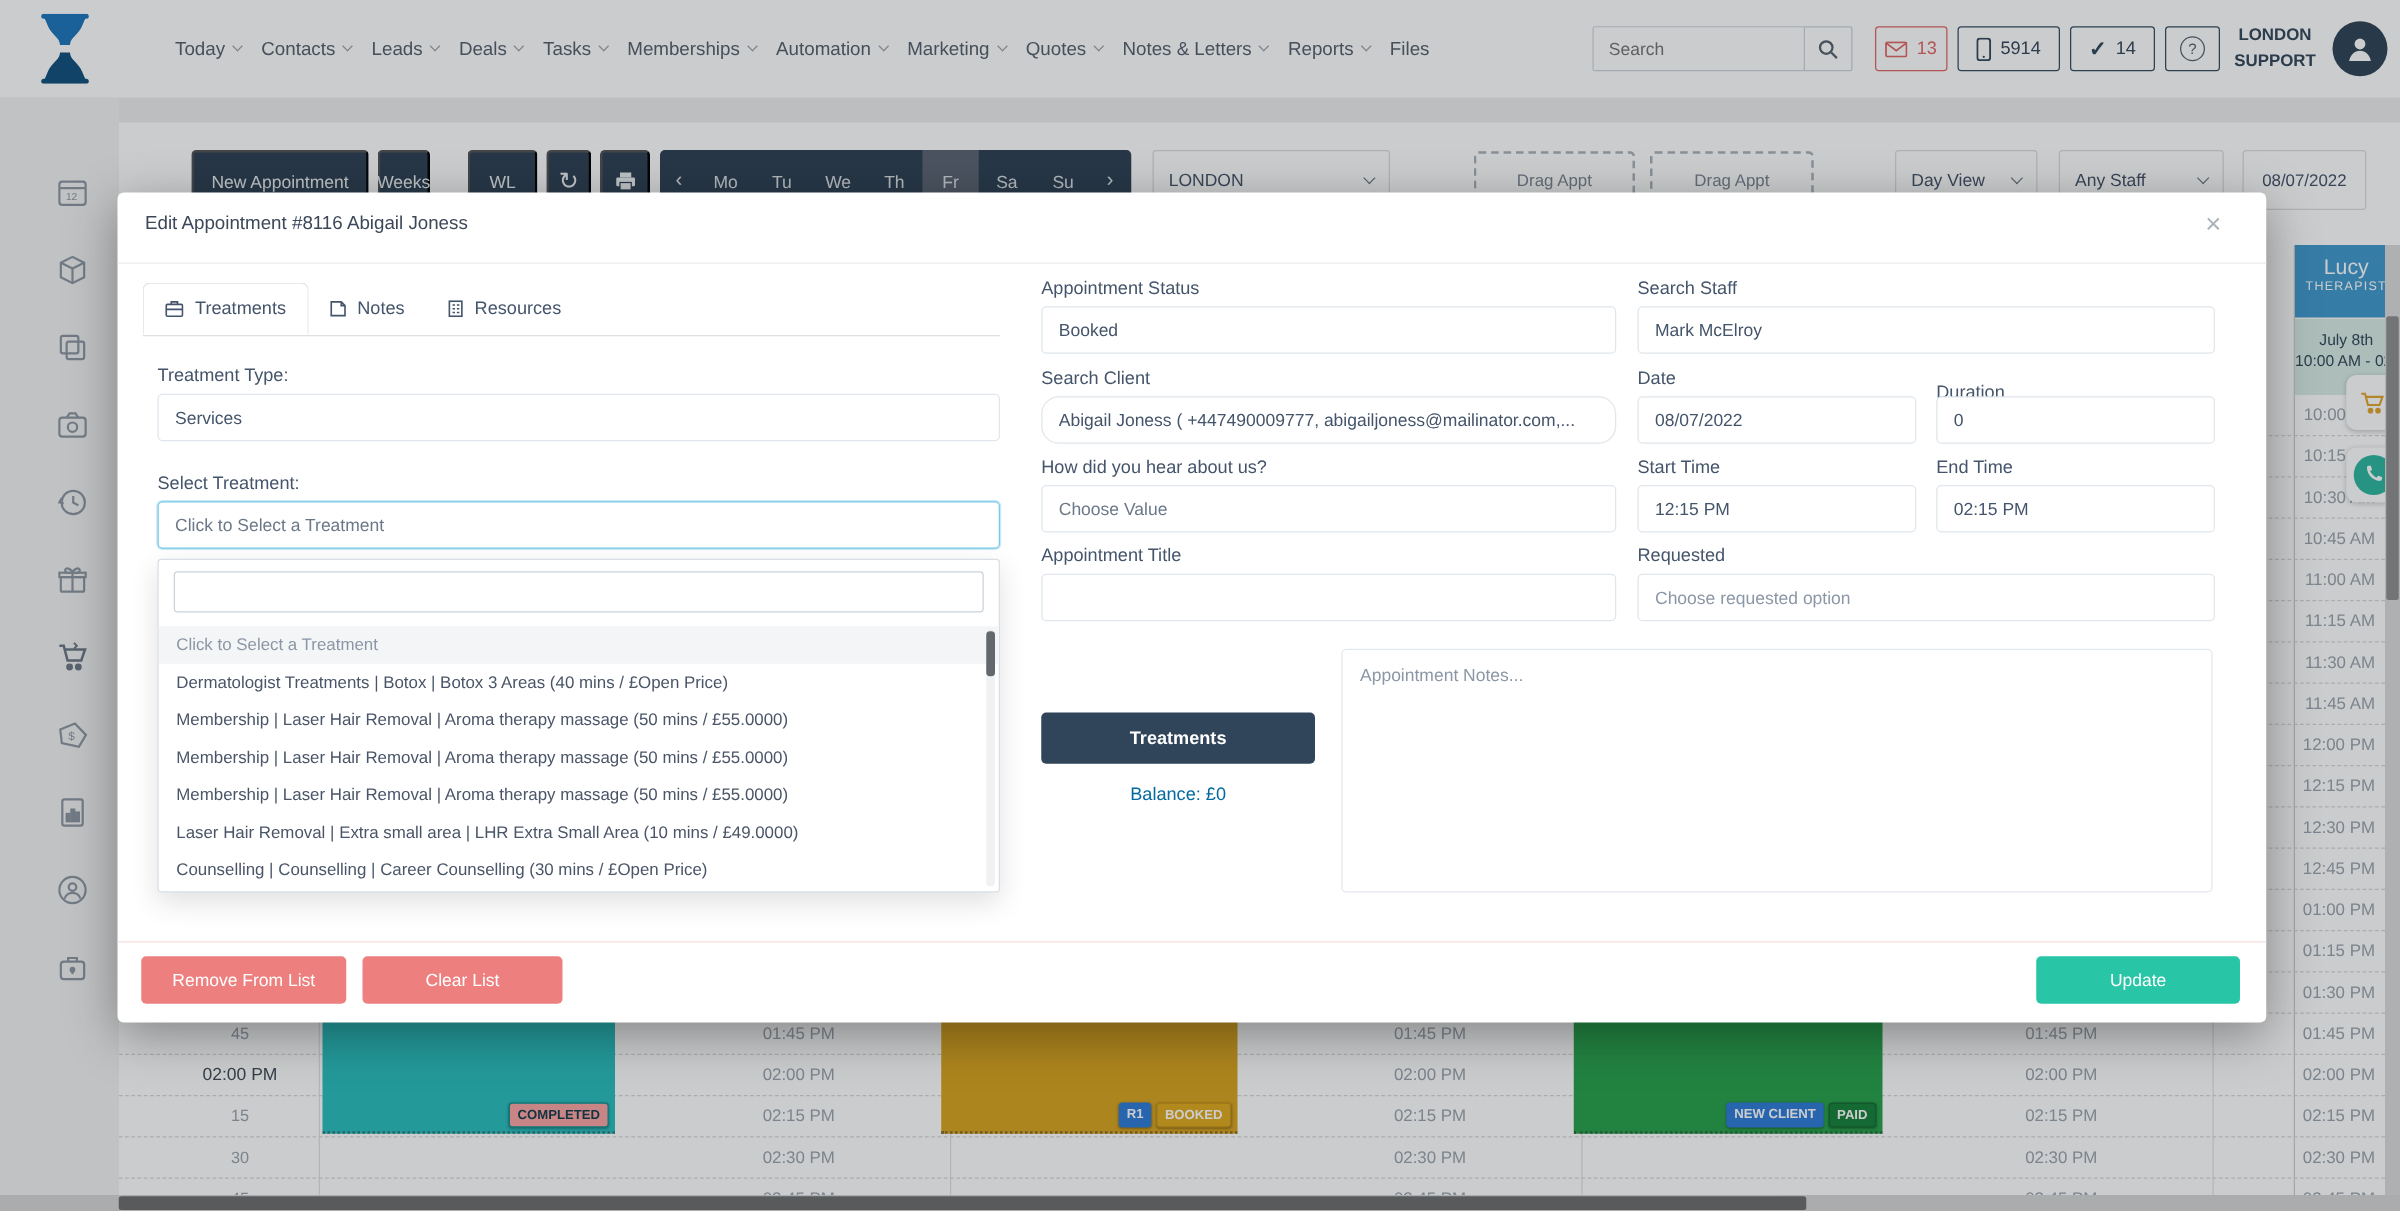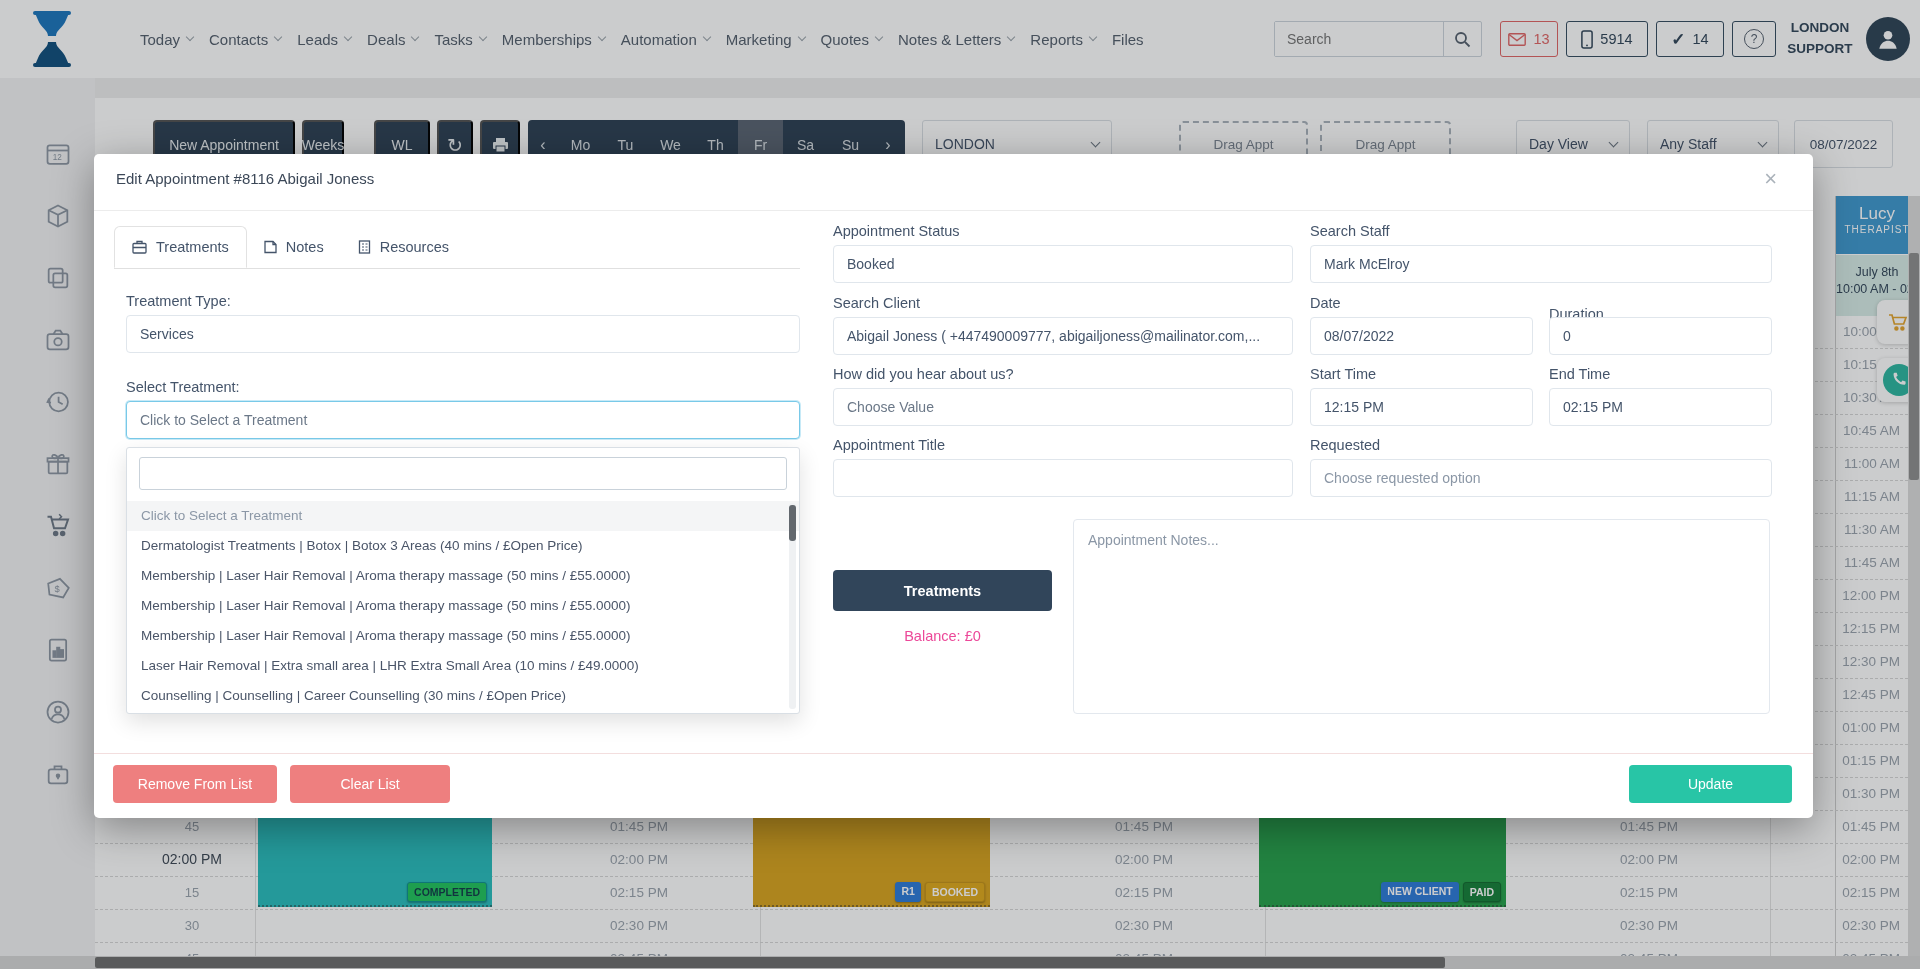--- a/index.html
+++ b/index.html
@@ -106,21 +106,21 @@
         border:0;border-radius:4px;cursor:pointer;font-family:"Liberation Sans",sans-serif}
   #notesarea{position:absolute;left:979px;top:365px;width:697px;height:195px;border:1px solid #e3e8ee;border-radius:4px;
         padding:12px 14px;font:14px "Liberation Sans",sans-serif;color:#44546a;resize:none;outline:0;
         background:linear-gradient(135deg,transparent 0 96.5%,#b9c2cb 96.5% 97.5%,transparent 97.5% 98.5%,#b9c2cb 98.5%) bottom right/14px 14px no-repeat}
   #notesarea::placeholder{color:#8b97a6}
   .m-div2{position:absolute;left:0;right:0;top:599px;height:1px;background:#f3dede}
   .salmonbtn{position:absolute;top:611px;height:38px;background:#ee7f7f;color:#fff;font-size:14px;border:0;
         border-radius:4px;cursor:pointer;font-family:"Liberation Sans",sans-serif}
   .tealbtn{position:absolute;top:611px;height:38px;background:#28c5a6;color:#fff;font-size:14px;border:0;
         border-radius:4px;cursor:pointer;font-family:"Liberation Sans",sans-serif}
-  .balance{position:absolute;left:739px;top:474px;width:219px;text-align:center;font-size:14.5px;color:#ec4899}
+  .balance{position:absolute;left:739px;top:474px;width:219px;text-align:center;font-size:14.5px;color:#0369a1}
   svg{display:block}
 </style>
 </head>
 <body>
 
 <div id="stage">
 
   <header id="nav">
     <span class="logo">
       <svg width="44" height="56" viewBox="0 0 44 56">
@@ -496,21 +496,21 @@
         <span class="g-min" style="left: 97px;">45</span>
         <span class="slot-label" style="left: 544px;">02:45 PM</span>
         <span class="slot-label" style="left: 1049px;">02:45 PM</span>
         <span class="slot-label" style="left: 1554px;">02:45 PM</span>
         <span class="slot-label rt" style="right: 8px;">02:45 PM</span>
       </div>
     </div>
 
   <div class="apptblock" style="left:258px;top:700px;width:234px;height:207px;background:#29bebe">
     <span class="badges">
-      <span class="badge-s" style="background:#22c55e;color:#123c4a;border:1px solid #0f9191">COMPLETED</span>
+      <span class="badge-s" style="background:#fca5a5;color:#123c4a;border:1px solid #0f9191">COMPLETED</span>
     </span>
   </div>
   <div class="apptblock" style="left:753px;top:700px;width:237px;height:207px;background:#d9a41f">
     <span class="badges">
       <span class="badge-s" style="background:#2e7bd9">R1</span>
       <span class="badge-s" style="background:#dfa91d;border:1px solid #c3931a">BOOKED</span>
     </span>
   </div>
   <div class="apptblock" style="left:1259px;top:700px;width:247px;height:207px;background:#27a24c">
     <span class="badges">
@@ -593,21 +593,21 @@
           <div id="ddthumb"></div>
         </div>
     </div>
 
     <div class="lbl" style="left:739px;top:69px">Appointment Status</div>
     <input class="inp" style="left: 739px; top: 91px; width: 460px;" readonly="" value="Booked">
     <div class="lbl" style="left:1216px;top:69px">Search Staff</div>
     <input class="inp" style="left: 1216px; top: 91px; width: 462px;" readonly="" value="Mark McElroy">
 
     <div class="lbl" style="left:739px;top:141px">Search Client</div>
-    <input class="inp" style="left: 739px; top: 163px; width: 460px;" readonly="" value="Abigail Joness ( +447490009777, abigailjoness@mailinator.com,...">
+    <input class="inp" style="left: 739px; top: 163px; width: 460px; border-radius: 14px;" readonly="" value="Abigail Joness ( +447490009777, abigailjoness@mailinator.com,...">
     <div class="lbl" style="left:1216px;top:141px">Date</div>
     <input class="inp" style="left: 1216px; top: 163px; width: 223px;" readonly="" value="08/07/2022">
     <div class="lbl" style="left:1455px;top:152px">Duration</div>
     <input class="inp" style="left: 1455px; top: 163px; width: 223px;" readonly="" value="0">
 
     <div class="lbl" style="left:739px;top:212px">How did you hear about us?</div>
     <div class="fakeinp" style="left:739px;top:234px;width:460px">
         <span>Choose Value</span>
       </div>
     <div class="lbl" style="left:1216px;top:212px">Start Time</div>

